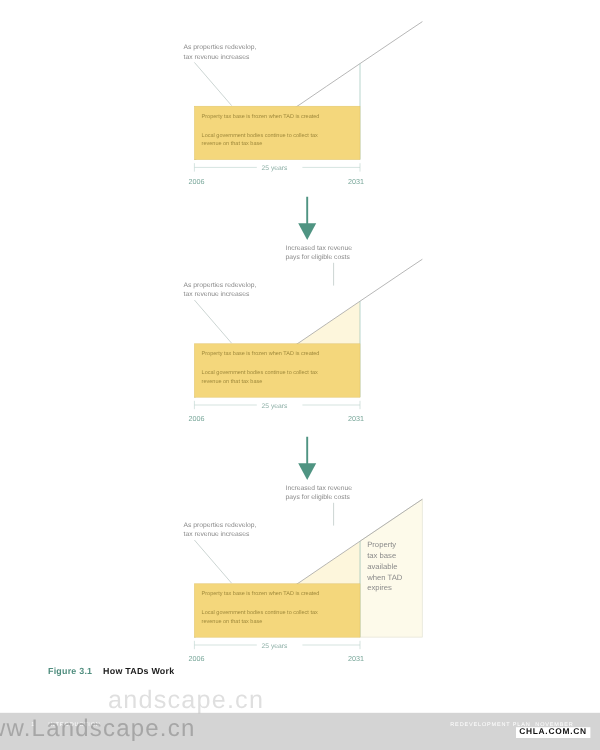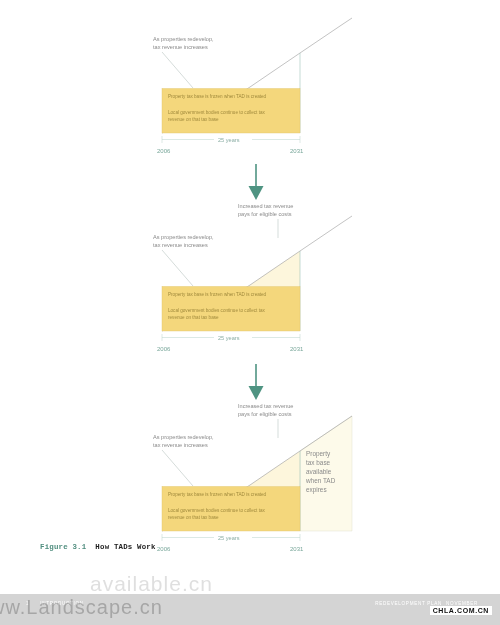--- a/index.html
+++ b/index.html
@@ -115,23 +115,23 @@
   .expire-area {
     fill: #fdfaea;
     stroke: #d8d8c8;
     stroke-width: 0.4;
   }
 
   
   .caption {
     position: absolute;
     left: 40px;
-    top: 543px;
+    top: 555px;
     font-size: 7.4px;
-    font-family: Liberation Mono, monospace;
+    font-family: Liberation Sans, sans-serif;
     font-weight: bold;
     letter-spacing: 0.2px;
     white-space: nowrap;
   }
   .caption .cap-num { color: #4f8d7e; }
   .caption .cap-title { color: #1c1c1c; margin-left: 9px; }
 
   
   .footer {
     position: absolute;
@@ -327,17 +327,17 @@
   <div class="footer">
     <div class="footer-left">
       <span class="pg">1</span><span>INTRODUCTION</span>
     </div>
     <div class="footer-right">
       <span>REDEVELOPMENT PLAN</span>&nbsp;&nbsp;<span>NOVEMBER</span>
     </div>
 
   </div>
 
-  <div class="wm-mid">available.cn</div>
+  <div class="wm-mid">andscape.cn</div>
   <div class="wm-left">ww.Landscape.cn</div>
   <div class="wm-badge">CHLA.COM.CN</div>
 
 </div>
 
 </body></html>

